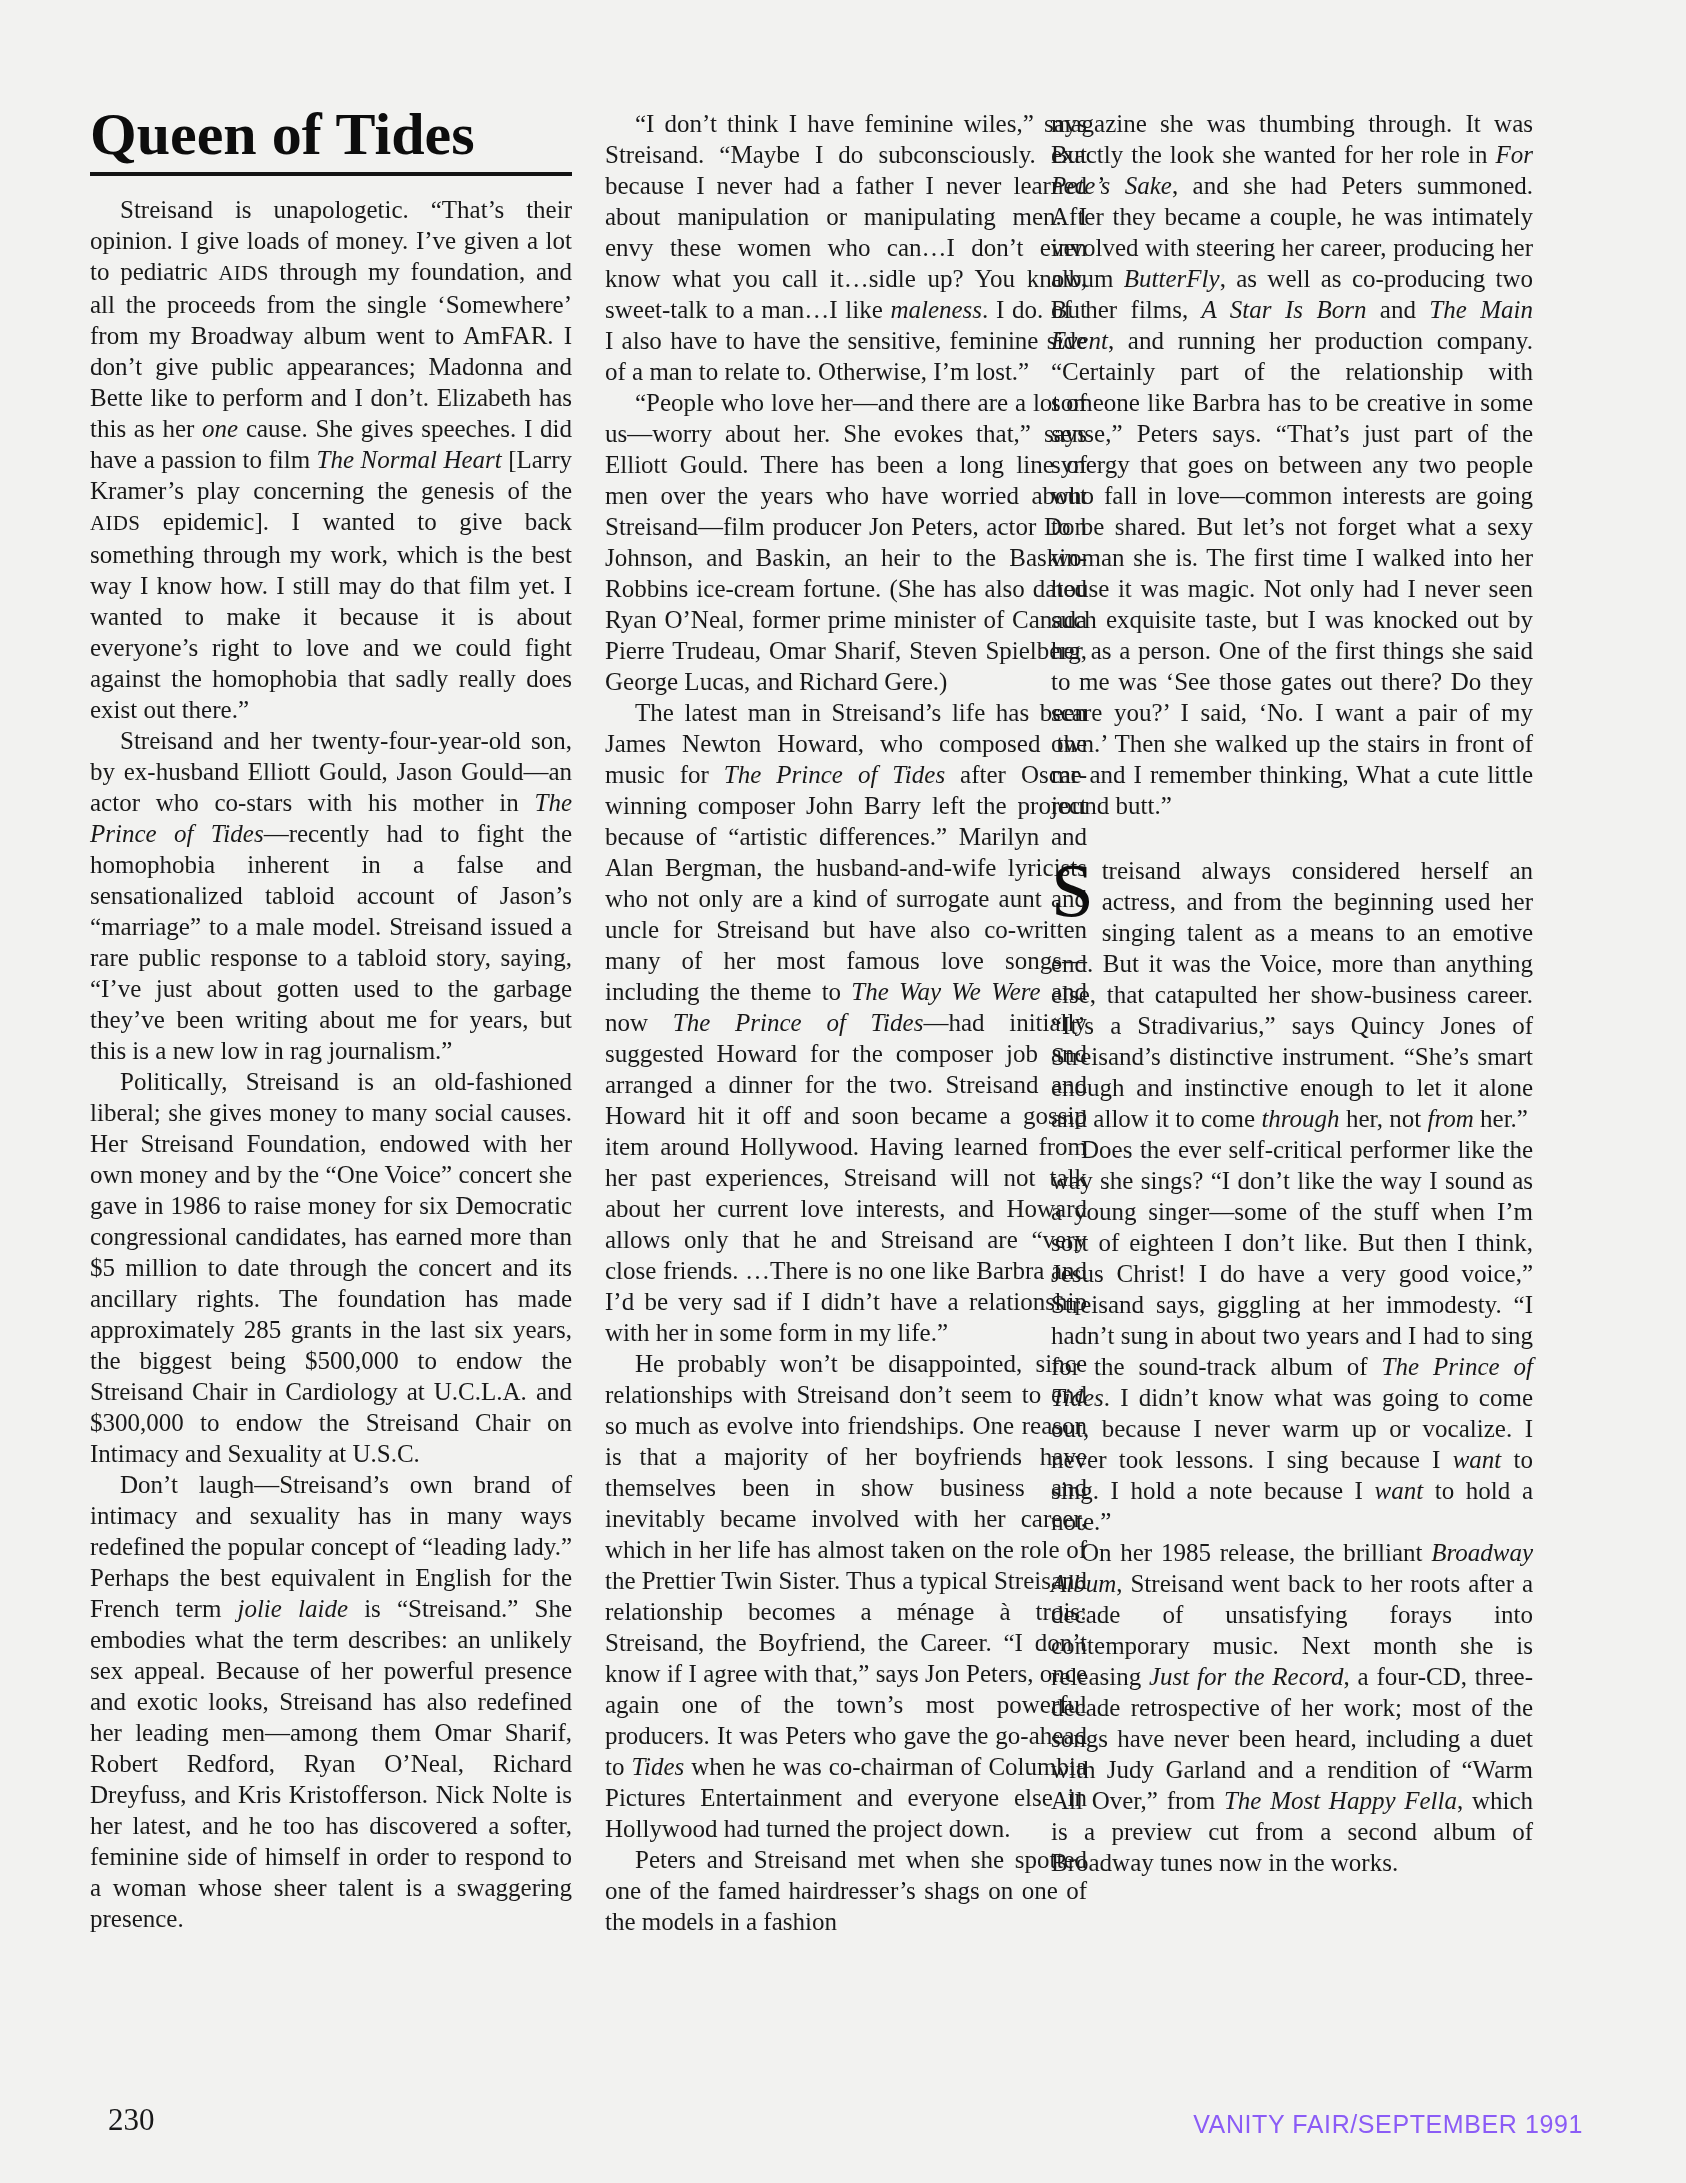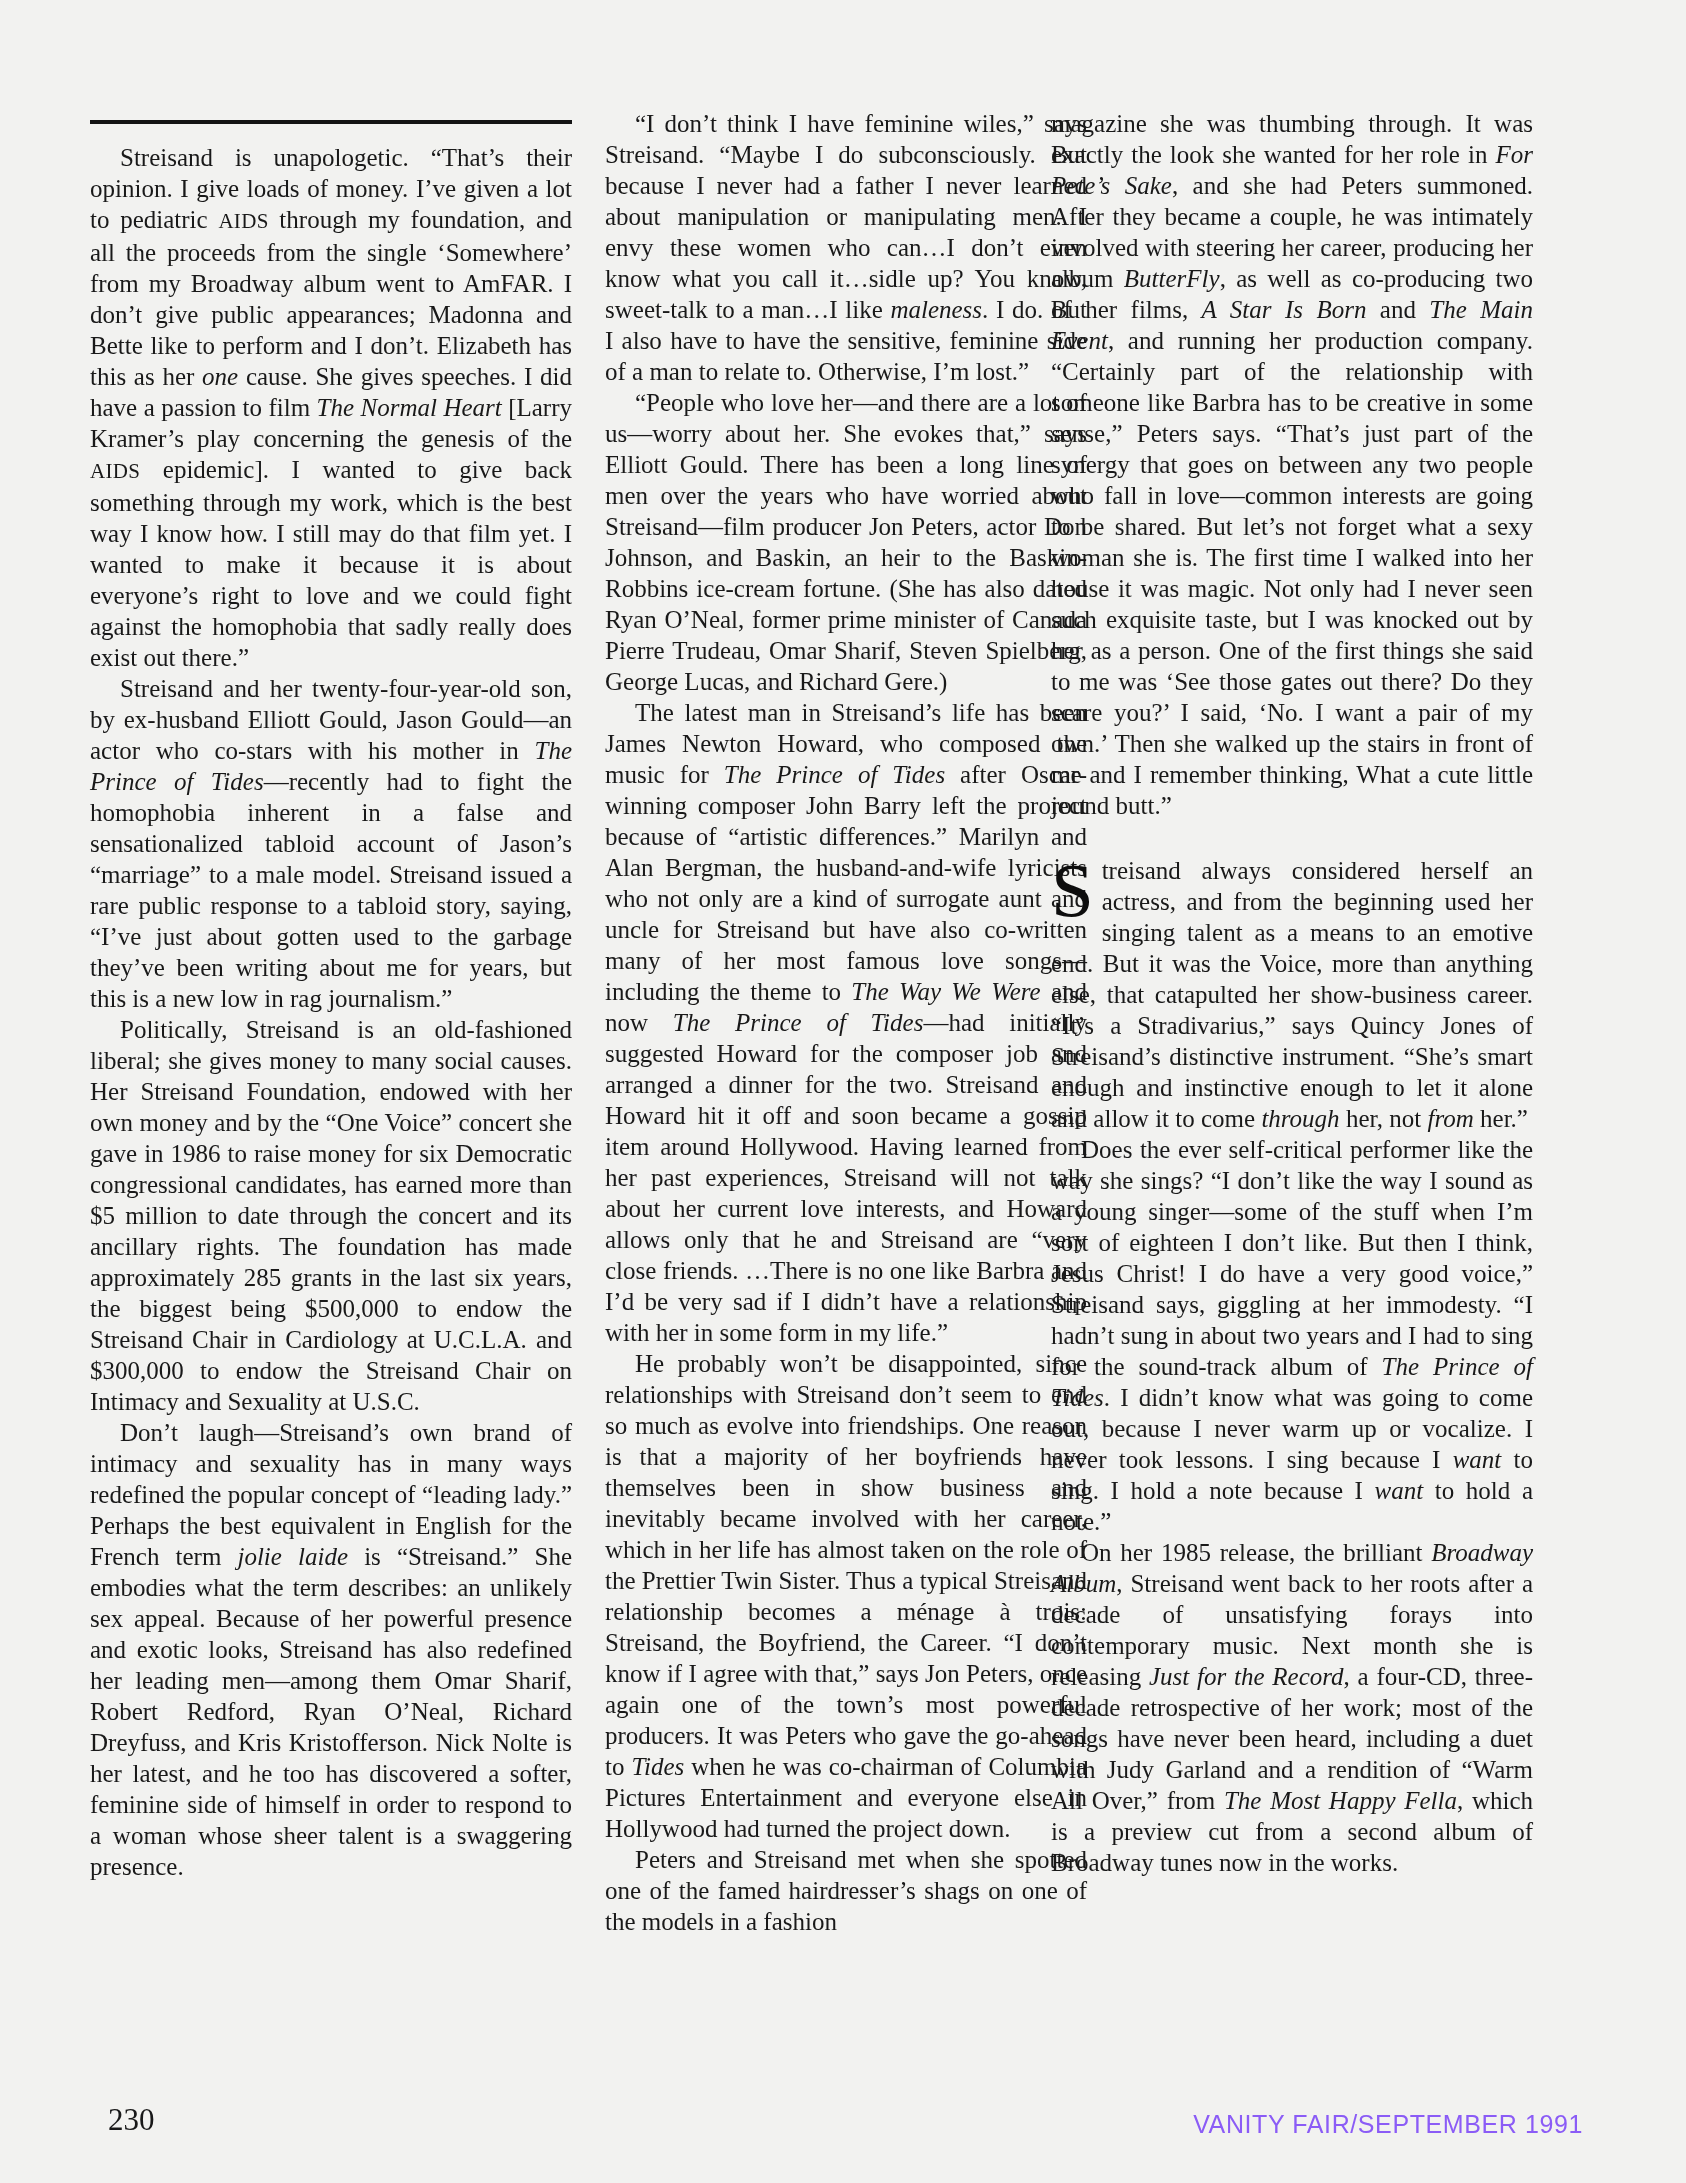--- a/index.html
+++ b/index.html
@@ -42,20 +42,21 @@
     font-family:"Liberation Sans","DejaVu Sans",sans-serif;
     font-size:25px; line-height:1; letter-spacing:0.6px; color:#8b5cf6;
   }
 </style>
 </head>
 <body>
 
 <div class="page">
 
   <div class="col col1">
+    <h1 class="article-title">Queen of Tides</h1>
     <div class="title-rule"></div>
     <div class="col-body">
         <p class="para indent"><span>Streisand is unapologetic. “That’s their opinion. I give loads of money. I’ve given a lot to pediatric </span><span class="sc">AIDS</span><span> through my foundation, and all the proceeds from the single ‘Somewhere’ from my Broadway album went to AmFAR. I don’t give public appearances; Madonna and Bette like to perform and I don’t. Elizabeth has this as her </span><span class="it">one</span><span> cause. She gives speeches. I did have a passion to film </span><span class="it">The Normal Heart</span><span> [Larry Kramer’s play concerning the genesis of the </span><span class="sc">AIDS</span><span> epidemic]. I wanted to give back something through my work, which is the best way I know how. I still may do that film yet. I wanted to make it because it is about everyone’s right to love and we could fight against the homophobia that sadly really does exist out there.”</span></p>
         <p class="para indent"><span>Streisand and her twenty-four-year-old son, by ex-husband Elliott Gould, Jason Gould—an actor who co-stars with his mother in </span><span class="it">The Prince of Tides</span><span>—recently had to fight the homophobia inherent in a false and sensationalized tabloid account of Jason’s “marriage” to a male model. Streisand issued a rare public response to a tabloid story, saying, “I’ve just about gotten used to the garbage they’ve been writing about me for years, but this is a new low in rag journalism.”</span></p>
         <p class="para indent"><span>Politically, Streisand is an old-fashioned liberal; she gives money to many social causes. Her Streisand Foundation, endowed with her own money and by the “One Voice” concert she gave in 1986 to raise money for six Democratic congressional candidates, has earned more than $5 million to date through the concert and its ancillary rights. The foundation has made approximately 285 grants in the last six years, the biggest being $500,000 to endow the Streisand Chair in Cardiology at U.C.L.A. and $300,000 to endow the Streisand Chair on Intimacy and Sexuality at U.S.C.</span></p>
         <p class="para indent"><span>Don’t laugh—Streisand’s own brand of intimacy and sexuality has in many ways redefined the popular concept of “leading lady.” Perhaps the best equivalent in English for the French term </span><span class="it">jolie laide</span><span> is “Streisand.” She embodies what the term describes: an unlikely sex appeal. Because of her powerful presence and exotic looks, Streisand has also redefined her leading men—among them Omar Sharif, Robert Redford, Ryan O’Neal, Richard Dreyfuss, and Kris Kristofferson. Nick Nolte is her latest, and he too has discovered a softer, feminine side of himself in order to respond to a woman whose sheer talent is a swaggering presence.</span></p>
       </div>
   </div>
 
   <div class="col col2">

